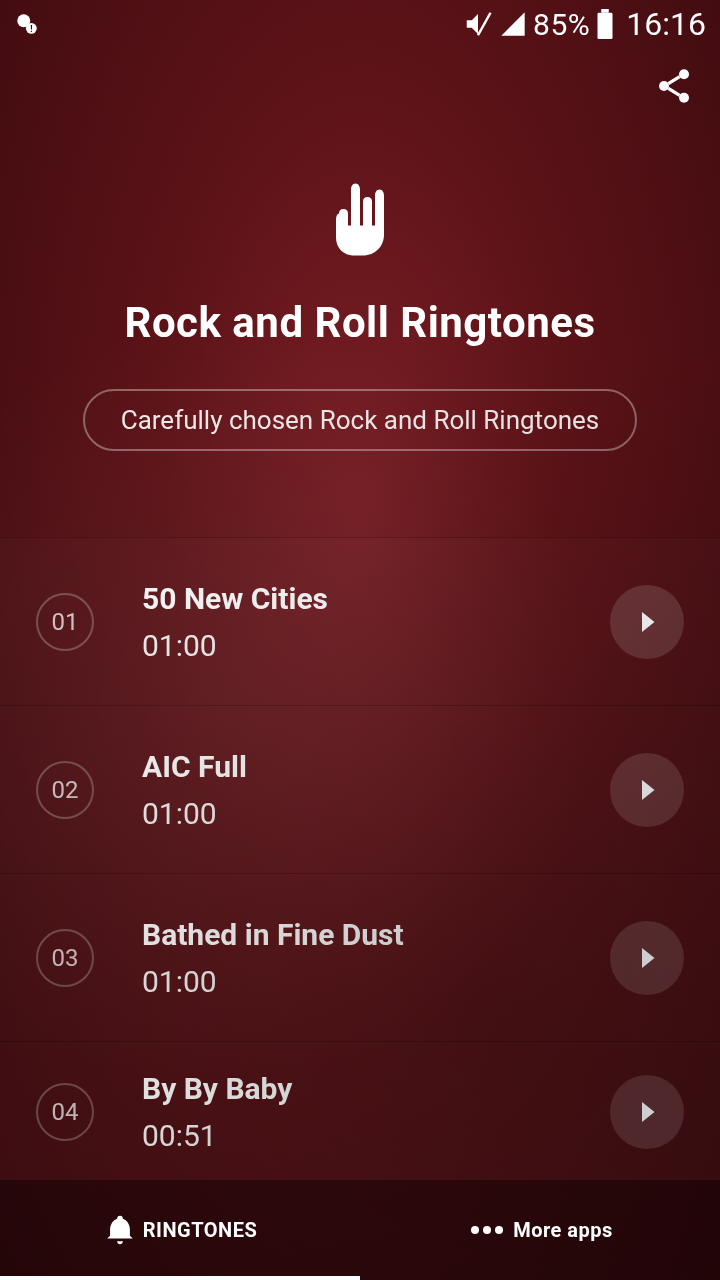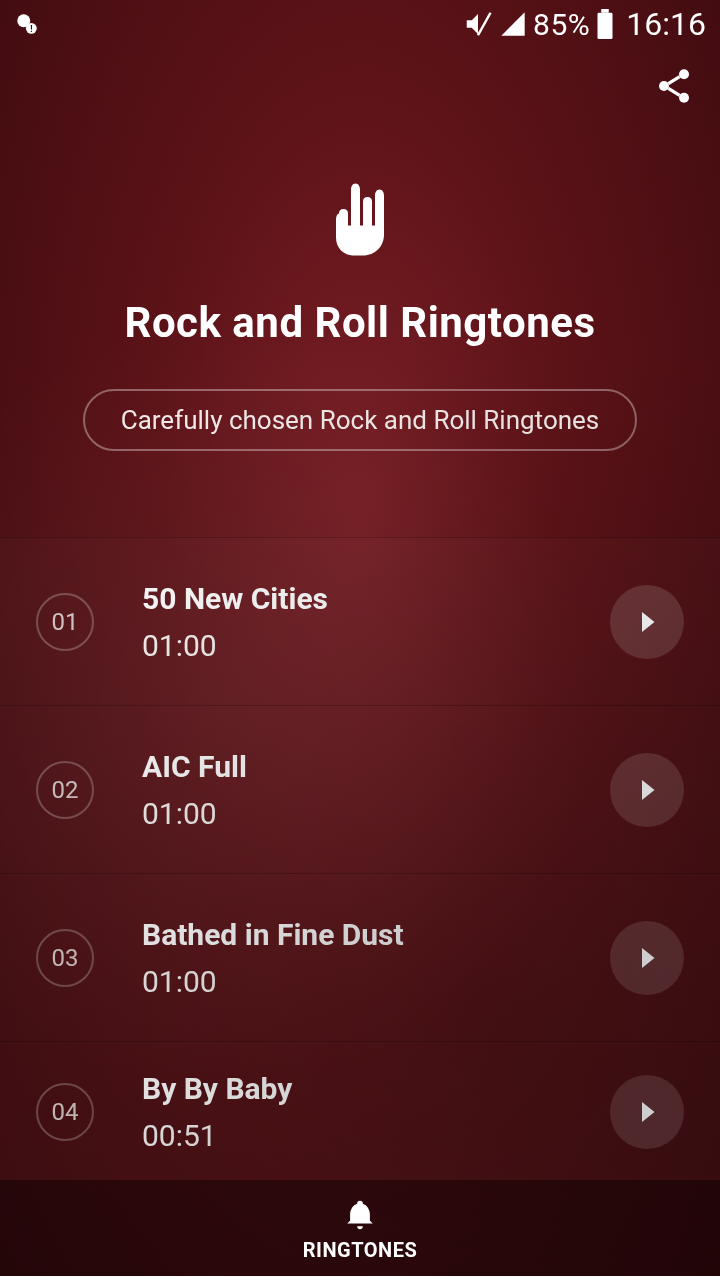--- a/index.html
+++ b/index.html
@@ -101,21 +101,21 @@
   .bottom-nav {
     position: absolute;
     left: 0; right: 0; bottom: 0;
     height: 100px;
     background: rgba(0,0,0,0.35);
     display: flex;
   }
   .nav-item {
     flex: 1;
     display: flex;
-    flex-direction: column;
+    flex-direction: row;
     align-items: center;
     justify-content: center;
     gap: 6px;
   }
   .nav-label { font-size: 20px; font-weight: 700; letter-spacing: 0.5px; }
   .nav-item.active { position: relative; }
   .nav-item.active::after {
     content: "";
     position: absolute;
     left: 0; right: 0; bottom: 0;
@@ -240,13 +240,23 @@
 
 <div class="bottom-nav">
   <div class="nav-item active">
     <span>
       <svg width="34" height="34" viewBox="0 0 24 24" fill="#ffffff">
           <path d="M12 2a2 2 0 0 1 2 2c3 1 5 4 5 8v4l2 2H3l2-2v-4c0-4 2-7 5-8a2 2 0 0 1 2-2zM10 20a2 2 0 0 0 4 0h-4z"></path>
         </svg>
     </span>
     <span class="nav-label">RINGTONES</span>
   </div>
+  <div class="nav-item">
+    <span>
+      <svg width="40" height="20" viewBox="0 0 40 20" fill="#ffffff">
+          <circle cx="8" cy="10" r="4"></circle>
+          <circle cx="20" cy="10" r="4"></circle>
+          <circle cx="32" cy="10" r="4"></circle>
+        </svg>
+    </span>
+    <span class="nav-label">More apps</span>
+  </div>
 </div>
 
 </body></html>

